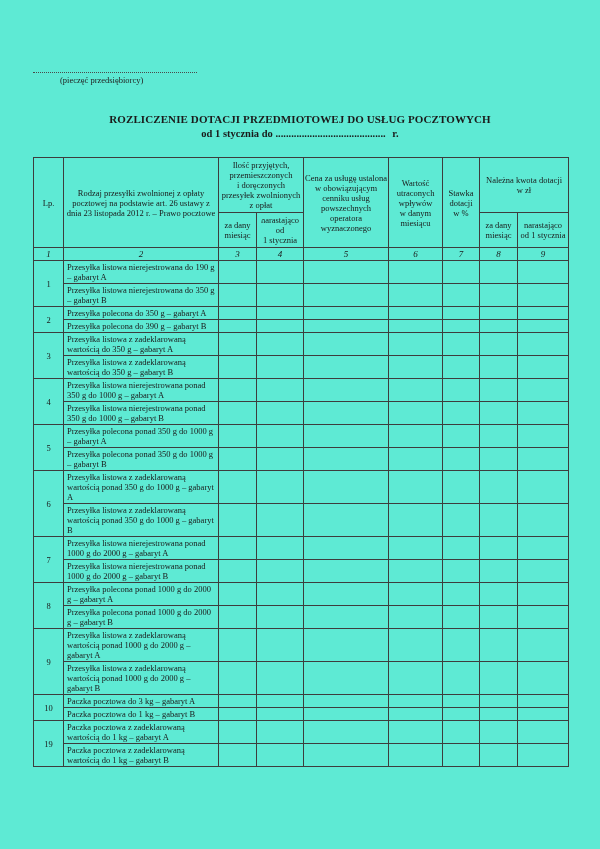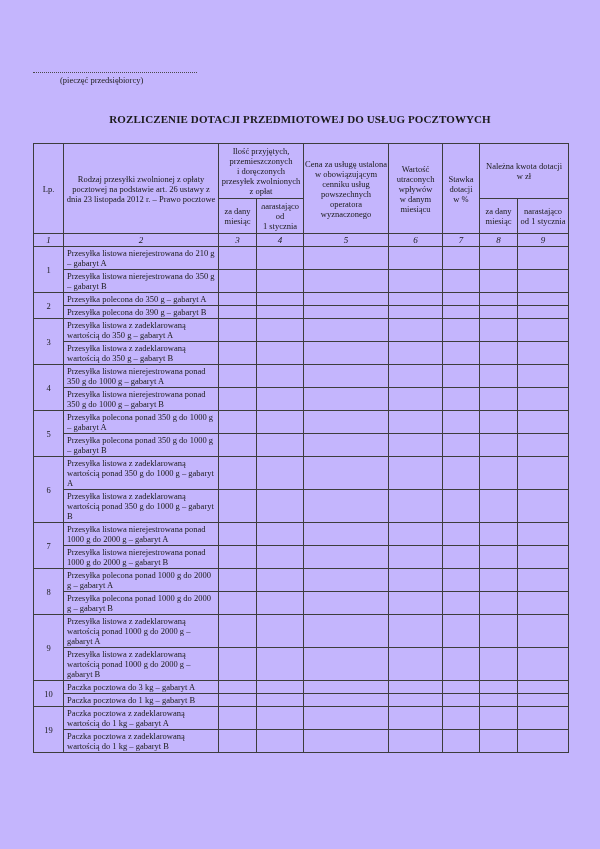--- a/index.html
+++ b/index.html
@@ -2,21 +2,21 @@
 <html lang="pl"><head>
 <meta charset="utf-8">
 <style>
   * { box-sizing: border-box; margin: 0; padding: 0; }
   html, body { background: #ffffff; }
   body { font-family: "Liberation Serif", "DejaVu Serif", serif; color: #1a1a1a; }
   .page {
     position: relative;
     width: 600px;
     height: 849px;
-    background: #c4b5fd;
+    background: #5eead4;
     overflow: hidden;
   }
   .stamp-block { margin: 66px 0 0 33px; width: 170px; }
   .dotted-line {
     width: 164px;
     height: 7px;
     border-bottom: 1px dotted #4a4a4a;
   }
   .stamp-caption {
     font-size: 8.5px;
@@ -82,20 +82,25 @@
 
 <div class="page">
 
   <div class="stamp-block">
     <div class="dotted-line"></div>
     <div class="stamp-caption">(pieczęć przedsiębiorcy)</div>
   </div>
 
   <div class="title">ROZLICZENIE DOTACJI PRZEDMIOTOWEJ DO USŁUG POCZTOWYCH</div>
 
+  <div class="subtitle">
+    <span>od 1 stycznia do</span>
+    <span>..........................................</span>
+    <span class="suffix">r.</span>
+  </div>
 
   <table class="form-table">
     <colgroup>
       <col style="width:30px">
         <col style="width:155px">
         <col style="width:38px">
       <col style="width:47px">
         <col style="width:85px">
         <col style="width:54px">
       <col style="width:37px">
@@ -126,21 +131,21 @@
           <td>5</td>
           <td>6</td>
           <td>7</td>
           <td>8</td>
           <td>9</td>
         </tr>
     </thead>
     <tbody>
         <tr>
           <td class="lp-cell" rowspan="2">1</td>
-          <td class="desc-cell">Przesyłka listowa nierejestrowana do 210 g – gabaryt A</td>
+          <td class="desc-cell">Przesyłka listowa nierejestrowana do 190 g – gabaryt A</td>
           <td class="value-cell"></td>
           <td class="value-cell"></td>
           <td class="value-cell"></td>
           <td class="value-cell"></td>
           <td class="value-cell"></td>
           <td class="value-cell"></td>
           <td class="value-cell"></td>
         </tr>
         <tr>
           <td class="desc-cell">Przesyłka listowa nierejestrowana do 350 g – gabaryt B</td>

